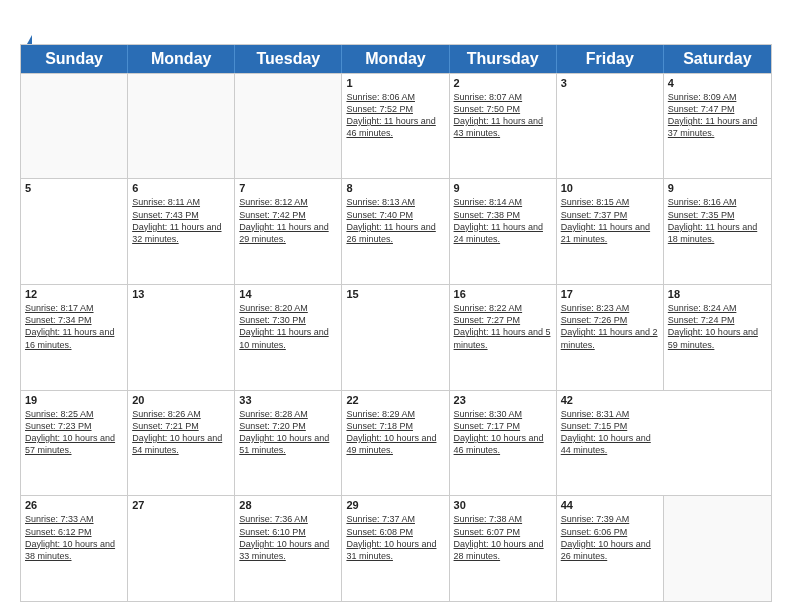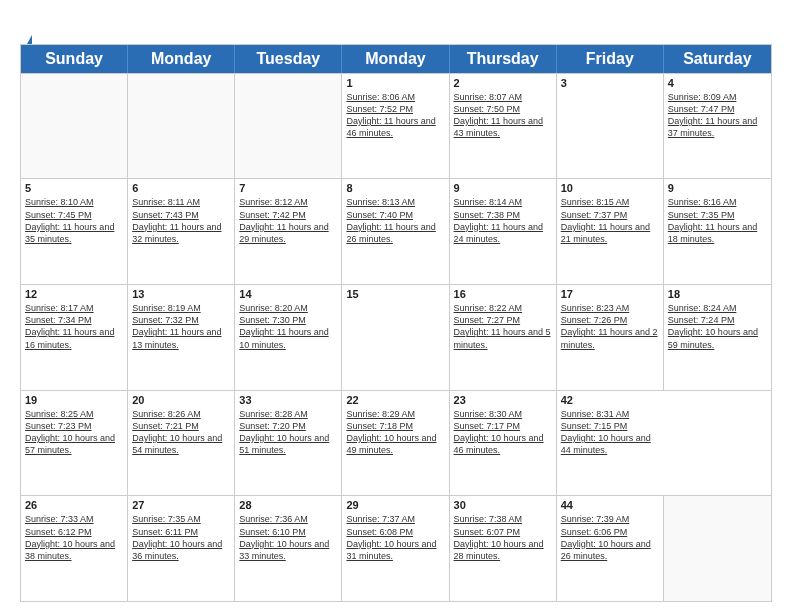--- a/index.html
+++ b/index.html
@@ -161,21 +161,20 @@
             <div class="cell-date">3</div>
           </div>
           <div class="cal-cell">
             <div class="cell-date">4</div>
             <div class="cell-info">Sunrise: 8:09 AM<br>Sunset: 7:47 PM<br>Daylight: 11 hours and 37 minutes.</div>
           </div>
         </div>
         <div class="cal-row">
           <div class="cal-cell">
             <div class="cell-date">5</div>
-            <div class="cell-info">Sunrise: 8:10 AM<br>Sunset: 7:45 PM<br>Daylight: 11 hours and 35 minutes.</div>
           </div>
           <div class="cal-cell">
             <div class="cell-date">6</div>
             <div class="cell-info">Sunrise: 8:11 AM<br>Sunset: 7:43 PM<br>Daylight: 11 hours and 32 minutes.</div>
           </div>
           <div class="cal-cell">
             <div class="cell-date">7</div>
             <div class="cell-info">Sunrise: 8:12 AM<br>Sunset: 7:42 PM<br>Daylight: 11 hours and 29 minutes.</div>
           </div>
           <div class="cal-cell">
@@ -195,21 +194,20 @@
             <div class="cell-info">Sunrise: 8:16 AM<br>Sunset: 7:35 PM<br>Daylight: 11 hours and 18 minutes.</div>
           </div>
         </div>
         <div class="cal-row">
           <div class="cal-cell">
             <div class="cell-date">12</div>
             <div class="cell-info">Sunrise: 8:17 AM<br>Sunset: 7:34 PM<br>Daylight: 11 hours and 16 minutes.</div>
           </div>
           <div class="cal-cell">
             <div class="cell-date">13</div>
-            <div class="cell-info">Sunrise: 8:19 AM<br>Sunset: 7:32 PM<br>Daylight: 11 hours and 13 minutes.</div>
           </div>
           <div class="cal-cell">
             <div class="cell-date">14</div>
             <div class="cell-info">Sunrise: 8:20 AM<br>Sunset: 7:30 PM<br>Daylight: 11 hours and 10 minutes.</div>
           </div>
           <div class="cal-cell">
             <div class="cell-date">15</div>
           </div>
           <div class="cal-cell">
             <div class="cell-date">16</div>
@@ -250,21 +248,20 @@
             <div class="cell-info">Sunrise: 8:31 AM<br>Sunset: 7:15 PM<br>Daylight: 10 hours and 44 minutes.</div>
           </div>
         </div>
         <div class="cal-row">
           <div class="cal-cell">
             <div class="cell-date">26</div>
             <div class="cell-info">Sunrise: 7:33 AM<br>Sunset: 6:12 PM<br>Daylight: 10 hours and 38 minutes.</div>
           </div>
           <div class="cal-cell">
             <div class="cell-date">27</div>
-            <div class="cell-info">Sunrise: 7:35 AM<br>Sunset: 6:11 PM<br>Daylight: 10 hours and 36 minutes.</div>
           </div>
           <div class="cal-cell">
             <div class="cell-date">28</div>
             <div class="cell-info">Sunrise: 7:36 AM<br>Sunset: 6:10 PM<br>Daylight: 10 hours and 33 minutes.</div>
           </div>
           <div class="cal-cell">
             <div class="cell-date">29</div>
             <div class="cell-info">Sunrise: 7:37 AM<br>Sunset: 6:08 PM<br>Daylight: 10 hours and 31 minutes.</div>
           </div>
           <div class="cal-cell">

